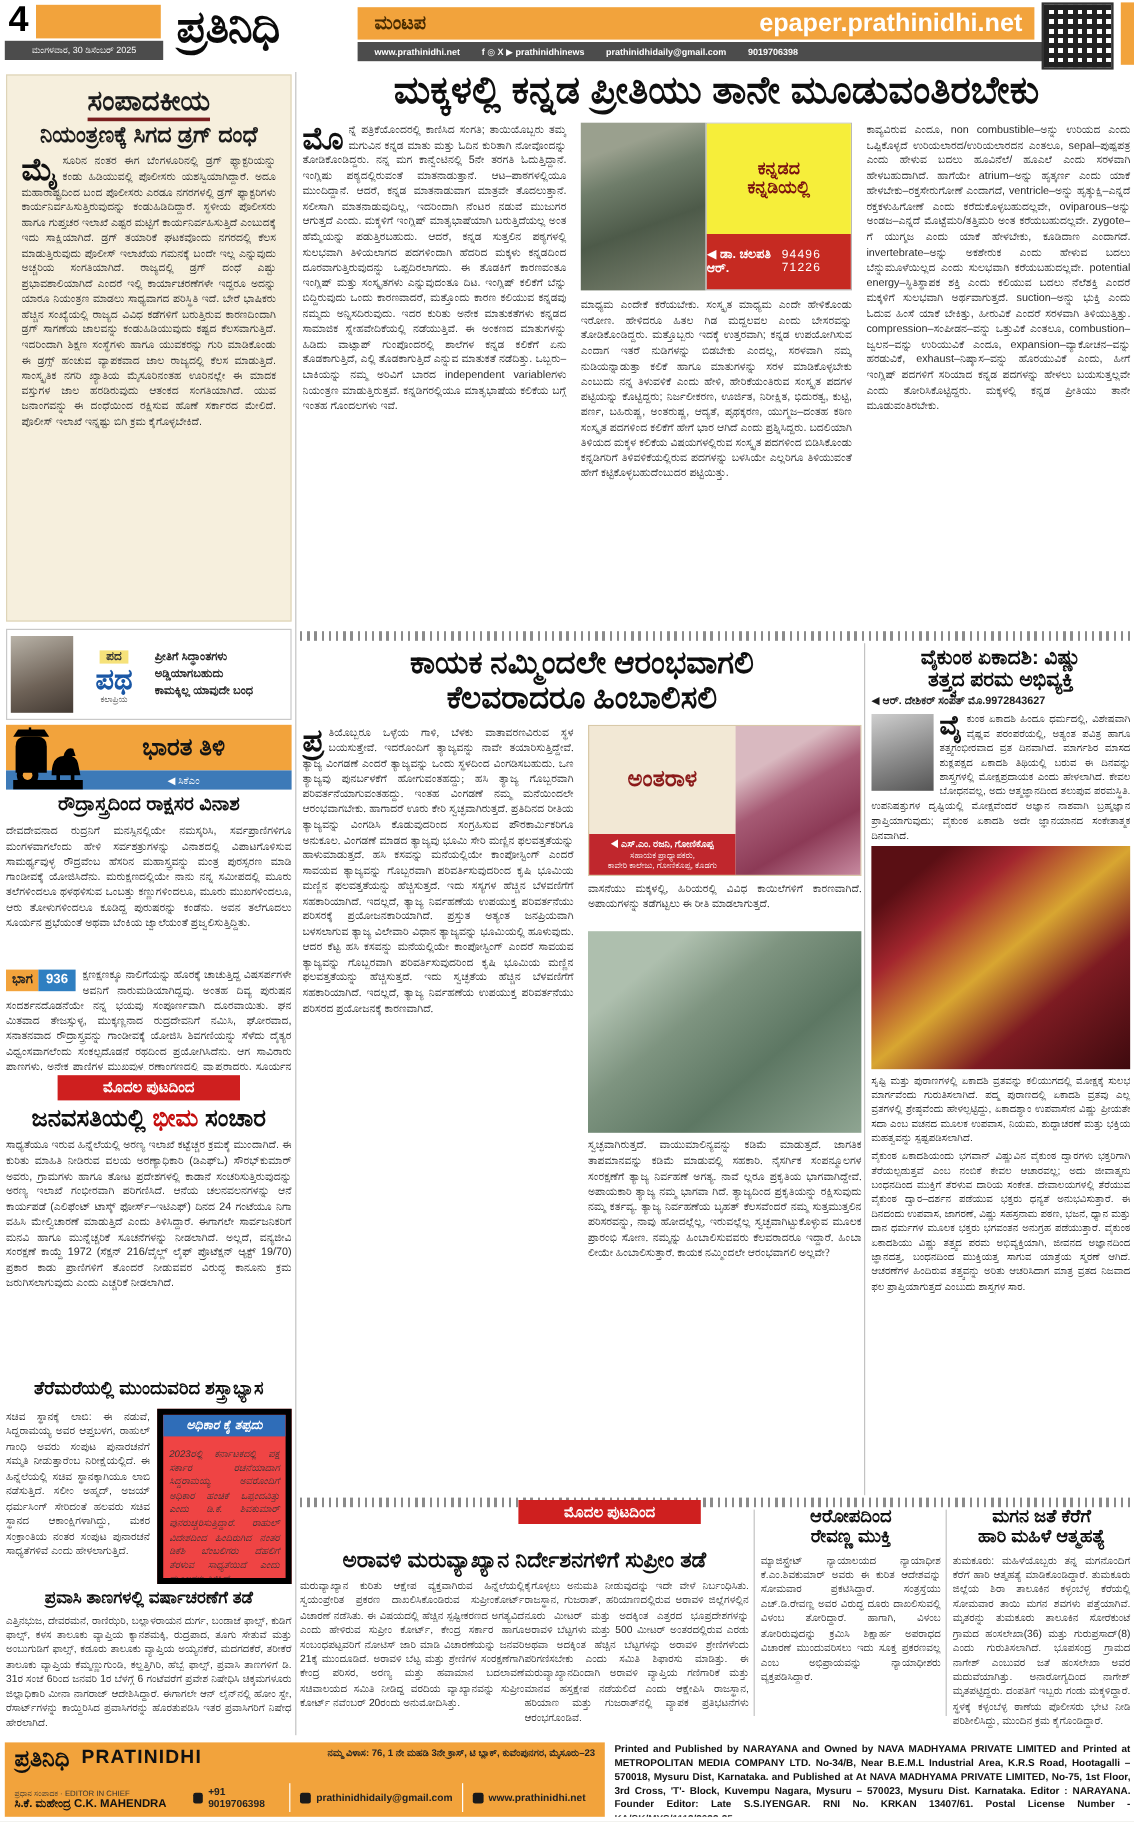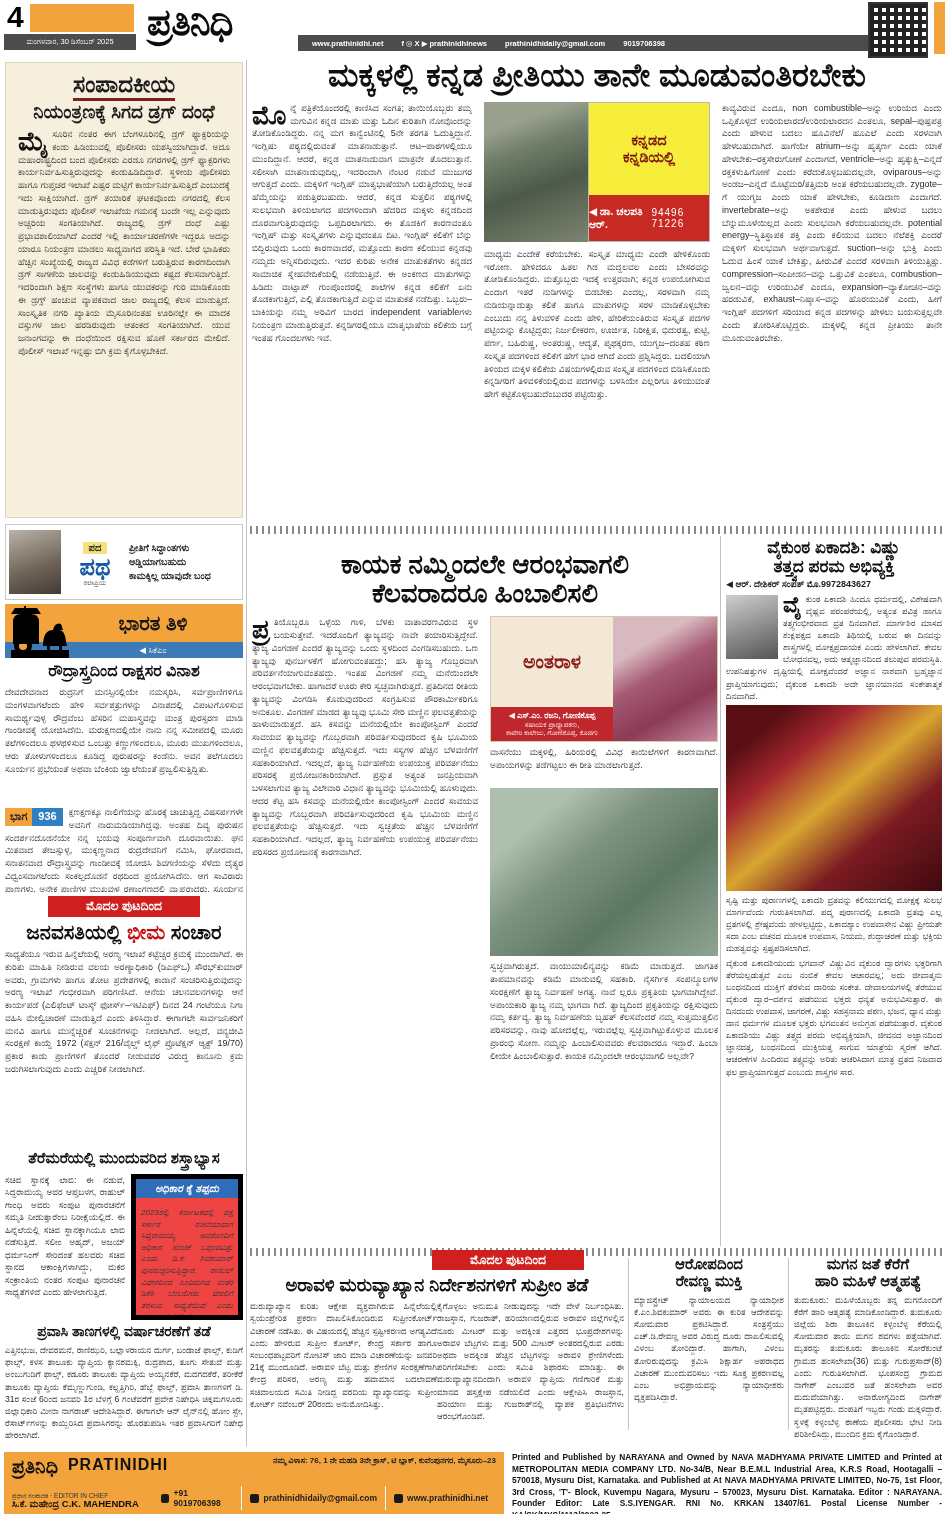--- a/index.html
+++ b/index.html
@@ -94,20 +94,24 @@
 </head>
 <body>
 
 <div class="page">
 
   <div class="abs" style="left:0;top:0;width:945px;height:56px;">
     <div class="abs pagenum" style="left:7;left:7px;top:0px;">4</div>
     <div class="abs orange" style="left:30px;top:4px;width:104px;height:28px;"></div>
     <div class="abs datebar" style="left:4px;top:34px;width:132px;height:16px;">ಮಂಗಳವಾರ, 30 ಡಿಸೆಂಬರ್ 2025</div>
     <div class="abs masthead" style="left:147px;top:2px;width:150px;">ಪ್ರತಿನಿಧಿ</div>
+    <div class="abs band" style="left:298px;top:6px;width:564px;height:27px;">
+      <span class="sec">ಮಂಟಪ</span>
+      <span class="ep">epaper.prathinidhi.net</span>
+    </div>
     <div class="abs graybar" style="left:298px;top:35px;width:564px;height:16px;">
       <b>www.prathinidhi.net</b>
       <b>f ◎ X ▶ prathinidhinews</b>
       <b>prathinidhidaily@gmail.com</b>
       <b>9019706398</b>
     </div>
     <div class="abs qr" style="left:868px;top:2px;width:56px;height:52px;"></div>
     <div class="abs orange" style="left:934px;top:2px;width:11px;height:52px;"></div>
   </div>
 
@@ -204,21 +208,21 @@
     <div class="jtext" style="width:120px;font-size:8.8px;">ಸಚಿವ ಸ್ಥಾನಕ್ಕೆ ಲಾಬಿ: ಈ ನಡುವೆ, ಸಿದ್ದರಾಮಯ್ಯ ಅವರ ಆಪ್ತಬಳಗ, ರಾಹುಲ್ ಗಾಂಧಿ ಅವರು ಸಂಪುಟ ಪುನಾರಚನೆಗೆ ಸಮ್ಮತಿ ನೀಡುತ್ತಾರೆಂಬ ನಿರೀಕ್ಷೆಯಲ್ಲಿದೆ. ಈ ಹಿನ್ನೆಲೆಯಲ್ಲಿ ಸಚಿವ ಸ್ಥಾನಕ್ಕಾಗಿಯೂ ಲಾಬಿ ನಡೆಸುತ್ತಿದೆ. ಸಲೀಂ ಅಹ್ಮದ್, ಅಜಯ್ ಧರ್ಮಸಿಂಗ್ ಸೇರಿದಂತೆ ಹಲವರು ಸಚಿವ ಸ್ಥಾನದ ಆಕಾಂಕ್ಷಿಗಳಾಗಿದ್ದು, ಮಕರ ಸಂಕ್ರಾಂತಿಯ ನಂತರ ಸಂಪುಟ ಪುನಾರಚನೆ ಸಾಧ್ಯತೆಗಳಿವೆ ಎಂದು ಹೇಳಲಾಗುತ್ತಿದೆ.</div>
     <div class="bluebox" style="flex:1;overflow:hidden;">
       <div class="bh">ಅಧಿಕಾರ ಕೈ ತಪ್ಪದು</div>
       <div class="bb">2023ರಲ್ಲಿ ಕರ್ನಾಟಕದಲ್ಲಿ ಪಕ್ಷ ಸರ್ಕಾರ ರಚನೆಯಾದಾಗ ಸಿದ್ದರಾಮಯ್ಯ ಅವರೊಂದಿಗೆ ಅಧಿಕಾರ ಹಂಚಿಕೆ ಒಪ್ಪಂದವಿತ್ತು ಎಂದು ಡಿ.ಕೆ. ಶಿವಕುಮಾರ್ ಪುನರುಚ್ಚರಿಸುತ್ತಿದ್ದಾರೆ. ರಾಹುಲ್ ವಿದೇಶದಿಂದ ಹಿಂದಿರುಗಿದ ನಂತರ ಡಿಕೆಶಿ ಬೆಂಬಲಿಗರು ದೆಹಲಿಗೆ ತೆರಳುವ ಸಾಧ್ಯತೆಯಿದೆ ಎಂದು ಮೂಲಗಳು ತಿಳಿಸಿವೆ.</div>
     </div>
   </div>
 
   <div class="abs hl" style="left:5px;top:1324px;width:238px;font-size:14px;">ಪ್ರವಾಸಿ ತಾಣಗಳಲ್ಲಿ ವರ್ಷಾಚರಣೆಗೆ ತಡೆ</div>
   <div class="abs jtext" style="left:5px;top:1344px;width:238px;height:100px;font-size:8.6px;">ಎತ್ತಿನಭುಜ, ದೇವರಮನೆ, ರಾಣಿಝರಿ, ಬಲ್ಲಾಳರಾಯನ ದುರ್ಗ, ಬಂಡಾಜೆ ಫಾಲ್ಸ್, ಕುಡಿಗೆ ಫಾಲ್ಸ್, ಕಳಸ ತಾಲೂಕು ವ್ಯಾಪ್ತಿಯ ಕ್ಯಾನಶಮಕ್ಕಿ, ರುದ್ರಪಾದ, ತೂಗು ಸೇತುವೆ ಮತ್ತು ಅಂಬುಗುಡಿಗೆ ಫಾಲ್ಸ್, ಕಡೂರು ತಾಲೂಕು ವ್ಯಾಪ್ತಿಯ ಅಯ್ಯನಕೆರೆ, ಮದಗದಕೆರೆ, ತರೀಕೆರೆ ತಾಲೂಕು ವ್ಯಾಪ್ತಿಯ ಕೆಮ್ಮಣ್ಣುಗುಂಡಿ, ಕಲ್ಹತ್ತಿಗಿರಿ, ಹೆಬ್ಬೆ ಫಾಲ್ಸ್, ಪ್ರವಾಸಿ ತಾಣಗಳಿಗೆ ಡಿ. 31ರ ಸಂಜೆ 6ರಿಂದ ಜನವರಿ 1ರ ಬೆಳಗ್ಗೆ 6 ಗಂಟೆವರೆಗೆ ಪ್ರವೇಶ ನಿಷೇಧಿಸಿ ಚಿಕ್ಕಮಗಳೂರು ಜಿಲ್ಲಾಧಿಕಾರಿ ಮೀನಾ ನಾಗರಾಜ್ ಆದೇಶಿಸಿದ್ದಾರೆ. ಈಗಾಗಲೇ ಆನ್ ಲೈನ್‌ನಲ್ಲಿ ಹೋಂ ಸ್ಟೇ, ರೆಸಾರ್ಟ್‌ಗಳನ್ನು ಕಾಯ್ದಿರಿಸಿದ ಪ್ರವಾಸಿಗರನ್ನು ಹೊರತುಪಡಿಸಿ ಇತರ ಪ್ರವಾಸಿಗರಿಗೆ ನಿಷೇಧ ಹೇರಲಾಗಿದೆ.</div>
 
-  <div class="abs" style="left:252px;top:550px;width:466px;">
+  <div class="abs" style="left:252px;top:538px;width:466px;font-family:Liberation Serif, serif;">
     <div class="hl" style="font-size:26px;">ಕಾಯಕ ನಮ್ಮಿಂದಲೇ ಆರಂಭವಾಗಲಿ</div>
     <div class="hl" style="font-size:26px;">ಕೆಲವರಾದರೂ ಹಿಂಬಾಲಿಸಲಿ</div>
     <div style="display:flex;gap:12px;margin-top:8px;height:614px;overflow:hidden;">
       <div class="jtext" style="width:226px;font-size:9px;">
         <span class="dropcap">ಪ್ರ</span><span>ತಿಯೊಬ್ಬರೂ ಒಳ್ಳೆಯ ಗಾಳಿ, ಬೆಳಕು ವಾತಾವರಣವಿರುವ ಸ್ಥಳ ಬಯಸುತ್ತೇವೆ. ಇದರೊಂದಿಗೆ ತ್ಯಾಜ್ಯವನ್ನು ನಾವೇ ತಯಾರಿಸುತ್ತಿದ್ದೇವೆ. ತ್ಯಾಜ್ಯ ವಿಂಗಡಣೆ ಎಂದರೆ ತ್ಯಾಜ್ಯವನ್ನು ಒಂದು ಸ್ಥಳದಿಂದ ವಿಂಗಡಿಸಬಹುದು. ಒಣ ತ್ಯಾಜ್ಯವು ಪುನರ್ಬಳಕೆಗೆ ಹೋಗುವಂತಹದ್ದು; ಹಸಿ ತ್ಯಾಜ್ಯ ಗೊಬ್ಬರವಾಗಿ ಪರಿವರ್ತನೆಯಾಗುವಂತಹದ್ದು. ಇಂತಹ ವಿಂಗಡಣೆ ನಮ್ಮ ಮನೆಯಿಂದಲೇ ಆರಂಭವಾಗಬೇಕು. ಹಾಗಾದರೆ ಊರು ಕೇರಿ ಸ್ವಚ್ಛವಾಗಿರುತ್ತದೆ. ಪ್ರತಿದಿನದ ರೀತಿಯ ತ್ಯಾಜ್ಯವನ್ನು ವಿಂಗಡಿಸಿ ಕೊಡುವುದರಿಂದ ಸಂಗ್ರಹಿಸುವ ಪೌರಕಾರ್ಮಿಕರಿಗೂ ಅನುಕೂಲ. ವಿಂಗಡಣೆ ಮಾಡದ ತ್ಯಾಜ್ಯವು ಭೂಮಿ ಸೇರಿ ಮಣ್ಣಿನ ಫಲವತ್ತತೆಯನ್ನು ಹಾಳುಮಾಡುತ್ತದೆ. ಹಸಿ ಕಸವನ್ನು ಮನೆಯಲ್ಲಿಯೇ ಕಾಂಪೋಸ್ಟಿಂಗ್ ಎಂದರೆ ಸಾವಯವ ತ್ಯಾಜ್ಯವನ್ನು ಗೊಬ್ಬರವಾಗಿ ಪರಿವರ್ತಿಸುವುದರಿಂದ ಕೃಷಿ ಭೂಮಿಯ ಮಣ್ಣಿನ ಫಲವತ್ತತೆಯನ್ನು ಹೆಚ್ಚಿಸುತ್ತದೆ. ಇದು ಸಸ್ಯಗಳ ಹೆಚ್ಚಿನ ಬೆಳವಣಿಗೆಗೆ ಸಹಕಾರಿಯಾಗಿದೆ. ಇದಲ್ಲದೆ, ತ್ಯಾಜ್ಯ ನಿರ್ವಹಣೆಯ ಉಪಯುಕ್ತ ಪರಿವರ್ತನೆಯು ಪರಿಸರಕ್ಕೆ ಪ್ರಯೋಜನಕಾರಿಯಾಗಿದೆ. ಪ್ರಸ್ತುತ ಅತ್ಯಂತ ಜನಪ್ರಿಯವಾಗಿ ಬಳಸಲಾಗುವ ತ್ಯಾಜ್ಯ ವಿಲೇವಾರಿ ವಿಧಾನ ತ್ಯಾಜ್ಯವನ್ನು ಭೂಮಿಯಲ್ಲಿ ಹೂಳುವುದು. ಆದರ ಕೆಟ್ಟ ಹಸಿ ಕಸವನ್ನು ಮನೆಯಲ್ಲಿಯೇ ಕಾಂಪೋಸ್ಟಿಂಗ್ ಎಂದರೆ ಸಾವಯವ ತ್ಯಾಜ್ಯವನ್ನು ಗೊಬ್ಬರವಾಗಿ ಪರಿವರ್ತಿಸುವುದರಿಂದ ಕೃಷಿ ಭೂಮಿಯ ಮಣ್ಣಿನ ಫಲವತ್ತತೆಯನ್ನು ಹೆಚ್ಚಿಸುತ್ತದೆ. ಇದು ಸ್ವಚ್ಛತೆಯ ಹೆಚ್ಚಿನ ಬೆಳವಣಿಗೆಗೆ ಸಹಕಾರಿಯಾಗಿದೆ. ಇದಲ್ಲದೆ, ತ್ಯಾಜ್ಯ ನಿರ್ವಹಣೆಯ ಉಪಯುಕ್ತ ಪರಿವರ್ತನೆಯು ಪರಿಸರದ ಪ್ರಯೋಜನಕ್ಕೆ ಕಾರಣವಾಗಿದೆ.</span>
       </div>
       <div style="width:228px;">
         <div class="antarala">
           <div class="l">
             <div class="t">ಅಂತರಾಳ</div>
@@ -248,21 +252,21 @@
     </div>
     <div class="deity"></div>
     <div class="jtext" style="font-size:8.5px;">ಸೃಷ್ಟಿ ಮತ್ತು ಪುರಾಣಗಳಲ್ಲಿ ಏಕಾದಶಿ ವ್ರತವನ್ನು ಕಲಿಯುಗದಲ್ಲಿ ಮೋಕ್ಷಕ್ಕೆ ಸುಲಭ ಮಾರ್ಗವೆಂದು ಗುರುತಿಸಲಾಗಿದೆ. ಪದ್ಮ ಪುರಾಣದಲ್ಲಿ ಏಕಾದಶಿ ವ್ರತವು ಎಲ್ಲ ವ್ರತಗಳಲ್ಲಿ ಶ್ರೇಷ್ಠವೆಂದು ಹೇಳಲ್ಪಟ್ಟಿದ್ದು, ಏಕಾದಶ್ಯಾಂ ಉಪವಾಸೇನ ವಿಷ್ಣು ಪ್ರೀಯತೇ ಸದಾ ಎಂಬ ವಚನದ ಮೂಲಕ ಉಪವಾಸ, ನಿಯಮ, ಶುದ್ಧಾಚರಣೆ ಮತ್ತು ಭಕ್ತಿಯ ಮಹತ್ವವನ್ನು ಸ್ಪಷ್ಟಪಡಿಸಲಾಗಿದೆ.</div>
     <div class="jtext" style="font-size:8.5px;margin-top:3px;">ವೈಕುಂಠ ಏಕಾದಶಿಯಂದು ಭಗವಾನ್ ವಿಷ್ಣುವಿನ ವೈಕುಂಠ ದ್ವಾರಗಳು ಭಕ್ತರಿಗಾಗಿ ತೆರೆಯಲ್ಪಡುತ್ತವೆ ಎಂಬ ನಂಬಿಕೆ ಕೇವಲ ಆಚಾರವಲ್ಲ; ಅದು ಜೀವಾತ್ಮನು ಬಂಧನದಿಂದ ಮುಕ್ತಿಗೆ ತೆರಳುವ ದಾರಿಯ ಸಂಕೇತ. ದೇವಾಲಯಗಳಲ್ಲಿ ತೆರೆಯುವ ವೈಕುಂಠ ದ್ವಾರ–ದರ್ಶನ ಪಡೆಯುವ ಭಕ್ತರು ಧನ್ಯತೆ ಅನುಭವಿಸುತ್ತಾರೆ. ಈ ದಿನದಂದು ಉಪವಾಸ, ಜಾಗರಣೆ, ವಿಷ್ಣು ಸಹಸ್ರನಾಮ ಪಠಣ, ಭಜನೆ, ಧ್ಯಾನ ಮತ್ತು ದಾನ ಧರ್ಮಗಳ ಮೂಲಕ ಭಕ್ತರು ಭಗವಂತನ ಅನುಗ್ರಹ ಪಡೆಯುತ್ತಾರೆ. ವೈಕುಂಠ ಏಕಾದಶಿಯು ವಿಷ್ಣು ತತ್ತ್ವದ ಪರಮ ಅಭಿವ್ಯಕ್ತಿಯಾಗಿ, ಜೀವನದ ಅಜ್ಞಾನದಿಂದ ಜ್ಞಾನದತ್ತ, ಬಂಧನದಿಂದ ಮುಕ್ತಿಯತ್ತ ಸಾಗುವ ಯಾತ್ರೆಯ ಸ್ಮರಣೆ ಆಗಿದೆ. ಆಚರಣೆಗಳ ಹಿಂದಿರುವ ತತ್ತ್ವವನ್ನು ಅರಿತು ಆಚರಿಸಿದಾಗ ಮಾತ್ರ ವ್ರತದ ನಿಜವಾದ ಫಲ ಪ್ರಾಪ್ತಿಯಾಗುತ್ತದೆ ಎಂಬುದು ಶಾಸ್ತ್ರಗಳ ಸಾರ.</div>
   </div>
 
   <div class="abs dots" style="left:250px;top:1248px;width:692px;"></div>
 
   <div class="abs" style="left:250px;top:1250px;width:374px;height:176px;">
     <div class="redlabel" style="width:152px;height:20px;margin-left:auto;margin-right:40px;">ಮೊದಲ ಪುಟದಿಂದ</div>
-    <div class="hl" style="font-size:18px;margin-top:5px;">ಅರಾವಳಿ ಮರುವ್ಯಾಖ್ಯಾನ ನಿರ್ದೇಶನಗಳಿಗೆ ಸುಪ್ರೀಂ ತಡೆ</div>
+    <div class="hl" style="font-size:18px;margin-top:20px;">ಅರಾವಳಿ ಮರುವ್ಯಾಖ್ಯಾನ ನಿರ್ದೇಶನಗಳಿಗೆ ಸುಪ್ರೀಂ ತಡೆ</div>
     <div style="display:flex;margin-top:5px;height:122px;overflow:hidden;">
       <div class="jtext" style="flex:1;font-size:8.6px;">ಮರುವ್ಯಾಖ್ಯಾನ ಕುರಿತು ಆಕ್ಷೇಪ ವ್ಯಕ್ತವಾಗಿರುವ ಹಿನ್ನೆಲೆಯಲ್ಲಿ ಸ್ವಯಂಪ್ರೇರಿತ ಪ್ರಕರಣ ದಾಖಲಿಸಿಕೊಂಡಿರುವ ಸುಪ್ರೀಂಕೋರ್ಟ್ ವಿಚಾರಣೆ ನಡೆಸಿತು. ಈ ವಿಷಯದಲ್ಲಿ ಹೆಚ್ಚಿನ ಸ್ಪಷ್ಟೀಕರಣದ ಅಗತ್ಯವಿದೆ ಎಂದು ಹೇಳಿರುವ ಸುಪ್ರೀಂ ಕೋರ್ಟ್, ಕೇಂದ್ರ ಸರ್ಕಾರ ಹಾಗೂ ಸಂಬಂಧಪಟ್ಟವರಿಗೆ ನೋಟಿಸ್ ಜಾರಿ ಮಾಡಿ ವಿಚಾರಣೆಯನ್ನು ಜನವರಿ 21ಕ್ಕೆ ಮುಂದೂಡಿದೆ. ಅರಾವಳಿ ಬೆಟ್ಟ ಮತ್ತು ಶ್ರೇಣಿಗಳ ಸಂರಕ್ಷಣೆಗಾಗಿ ಕೇಂದ್ರ ಪರಿಸರ, ಅರಣ್ಯ ಮತ್ತು ಹವಾಮಾನ ಬದಲಾವಣೆ ಸಚಿವಾಲಯದ ಸಮಿತಿ ನೀಡಿದ್ದ ವರದಿಯ ವ್ಯಾಖ್ಯಾನವನ್ನು ಸುಪ್ರೀಂ ಕೋರ್ಟ್ ನವೆಂಬರ್ 20ರಂದು ಅನುಮೋದಿಸಿತ್ತು.</div>
       <div class="jtext" style="flex:1;font-size:8.6px;">ಕೈಗೊಳ್ಳಲು ಅನುಮತಿ ನೀಡುವುದನ್ನು ಇದೇ ವೇಳೆ ನಿರ್ಬಂಧಿಸಿತು. ರಾಜಸ್ಥಾನ, ಗುಜರಾತ್, ಹರಿಯಾಣದಲ್ಲಿರುವ ಅರಾವಳಿ ಜಿಲ್ಲೆಗಳಲ್ಲಿನ ನೂರು ಮೀಟರ್ ಮತ್ತು ಅದಕ್ಕಿಂತ ಎತ್ತರದ ಭೂಪ್ರದೇಶಗಳನ್ನು ಅರಾವಳಿ ಬೆಟ್ಟಗಳು ಮತ್ತು 500 ಮೀಟರ್ ಅಂತರದಲ್ಲಿರುವ ಎರಡು ಅಥವಾ ಅದಕ್ಕಿಂತ ಹೆಚ್ಚಿನ ಬೆಟ್ಟಗಳನ್ನು ಅರಾವಳಿ ಶ್ರೇಣಿಗಳೆಂದು ಪರಿಗಣಿಸಬೇಕು ಎಂದು ಸಮಿತಿ ಶಿಫಾರಸು ಮಾಡಿತ್ತು. ಈ ಮರುವ್ಯಾಖ್ಯಾನದಿಂದಾಗಿ ಅರಾವಳಿ ವ್ಯಾಪ್ತಿಯ ಗಣಿಗಾರಿಕೆ ಮತ್ತು ಮಾನವ ಹಸ್ತಕ್ಷೇಪ ನಡೆಯಲಿದೆ ಎಂದು ಆಕ್ಷೇಪಿಸಿ ರಾಜಸ್ಥಾನ, ಹರಿಯಾಣ ಮತ್ತು ಗುಜರಾತ್‌ನಲ್ಲಿ ವ್ಯಾಪಕ ಪ್ರತಿಭಟನೆಗಳು ಆರಂಭಗೊಂಡಿವೆ.</div>
     </div>
   </div>
 
   <div class="rule-v" style="left:628px;top:1258px;height:172px;"></div>
 
   <div class="abs" style="left:634px;top:1256px;width:150px;height:188px;overflow:hidden;">
     <div class="hl" style="font-size:15px;">ಆರೋಪದಿಂದ</div>

